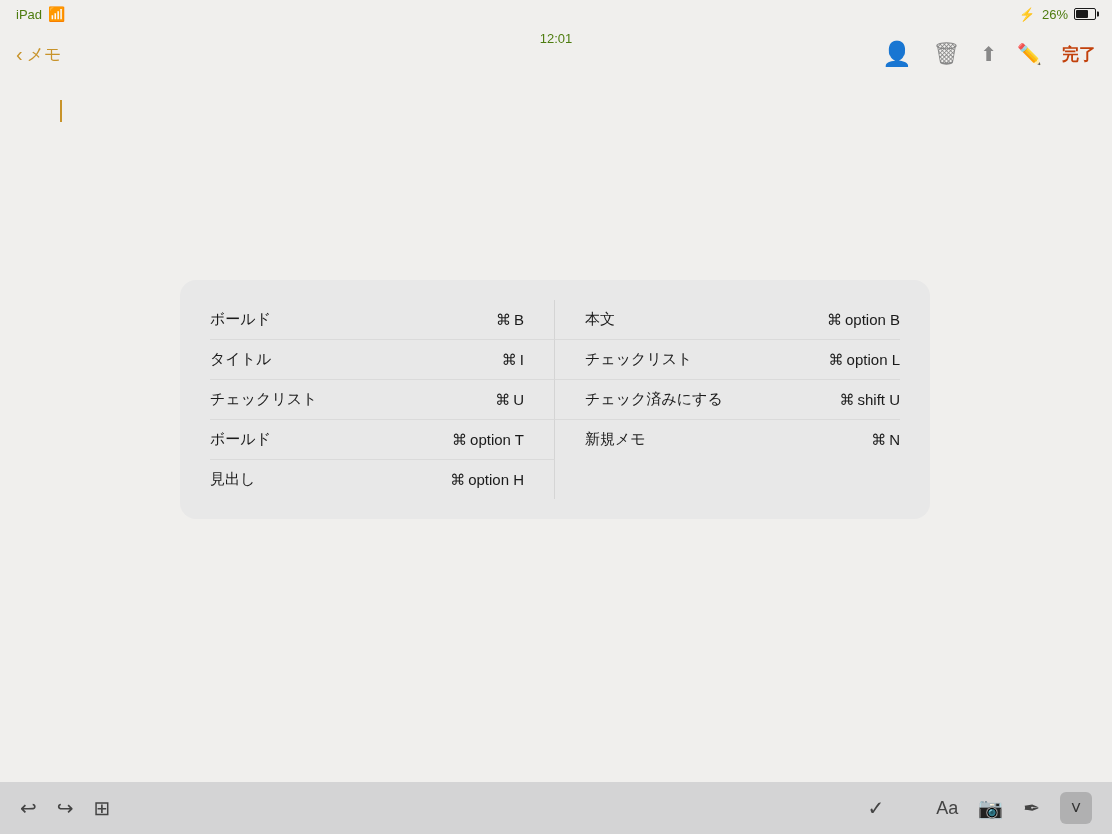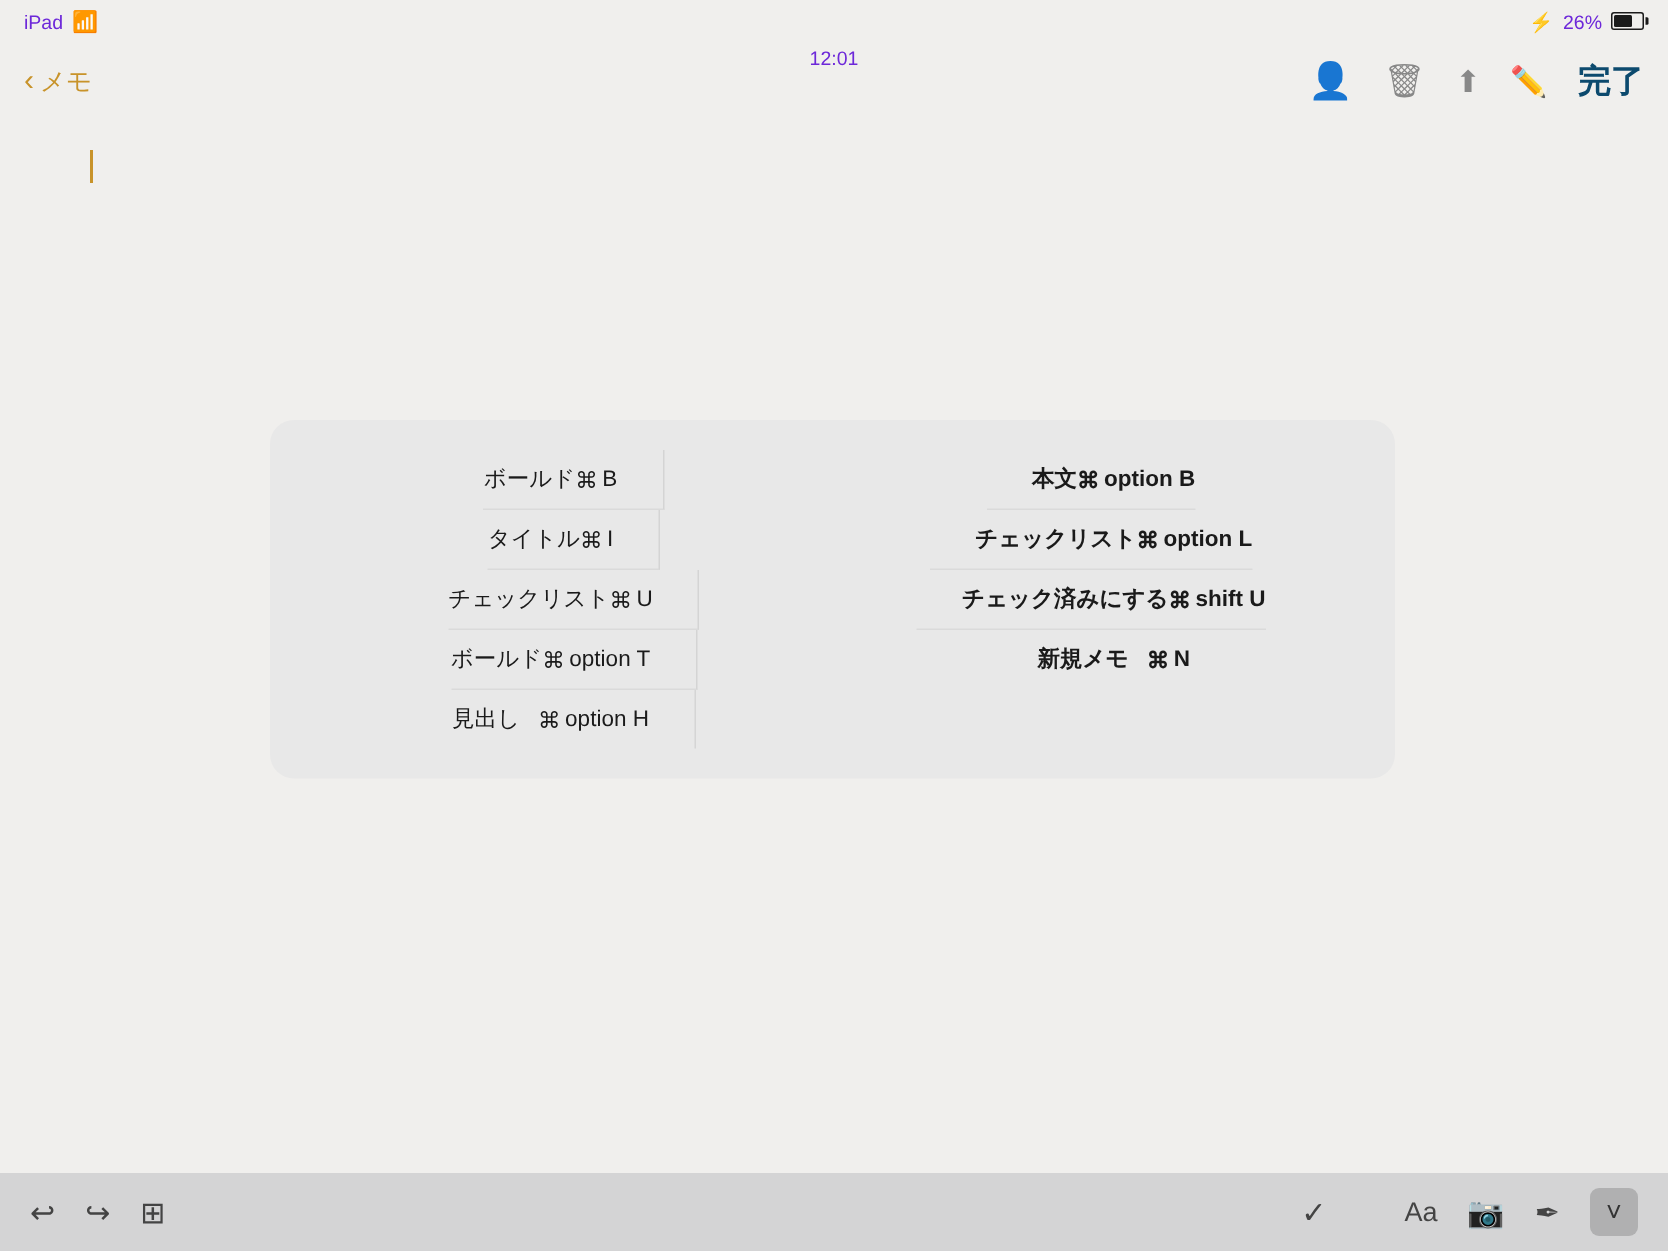--- a/index.html
+++ b/index.html
@@ -19,21 +19,21 @@
       top: 0;
       left: 0;
       right: 0;
       height: 28px;
       display: flex;
       align-items: center;
       justify-content: space-between;
       padding: 0 16px;
       font-size: 13px;
       font-weight: 500;
-      color: #6d28d9;
+      color: #4d7c0f;
     }
     .status-left {
       display: flex;
       align-items: center;
       gap: 6px;
     }
     .status-center {
       position: absolute;
       left: 50%;
       transform: translateX(-50%);
@@ -76,22 +76,22 @@
       color: #c8932a;
       font-size: 17px;
       cursor: pointer;
     }
     .toolbar-icon {
       color: #888;
       font-size: 22px;
       cursor: pointer;
     }
     .done-btn {
-      color: #0c4a6e;
-      font-size: 22px;
+      color: #c2410c;
+      font-size: 17px;
       font-weight: 600;
       cursor: pointer;
     }
 
     
     .note-area {
       position: absolute;
       top: 80px;
       left: 0;
       right: 0;
@@ -117,40 +117,38 @@
       padding: 20px 30px;
     }
     .shortcut-grid {
       display: grid;
       grid-template-columns: 1fr 1fr;
       gap: 0;
     }
     .shortcut-col {
       display: flex;
       flex-direction: column;
-      align-items: center;
     }
     .shortcut-row {
       display: flex;
       align-items: center;
       justify-content: space-between;
       padding: 10px 0;
       border-bottom: 1px solid rgba(0,0,0,0.06);
     }
     .shortcut-row:last-child {
       border-bottom: none;
       gap: 12px;
     }
     .shortcut-col:first-child .shortcut-row {
       padding-right: 30px;
       border-right: 1px solid rgba(0,0,0,0.08);
     }
     .shortcut-col:last-child .shortcut-row {
       padding-left: 30px;
-      font-weight: bold;
     }
     .shortcut-label {
       font-size: 15px;
       color: #1a1a1a;
     }
     .shortcut-key {
       display: flex;
       align-items: center;
       gap: 3px;
       font-size: 15px;

